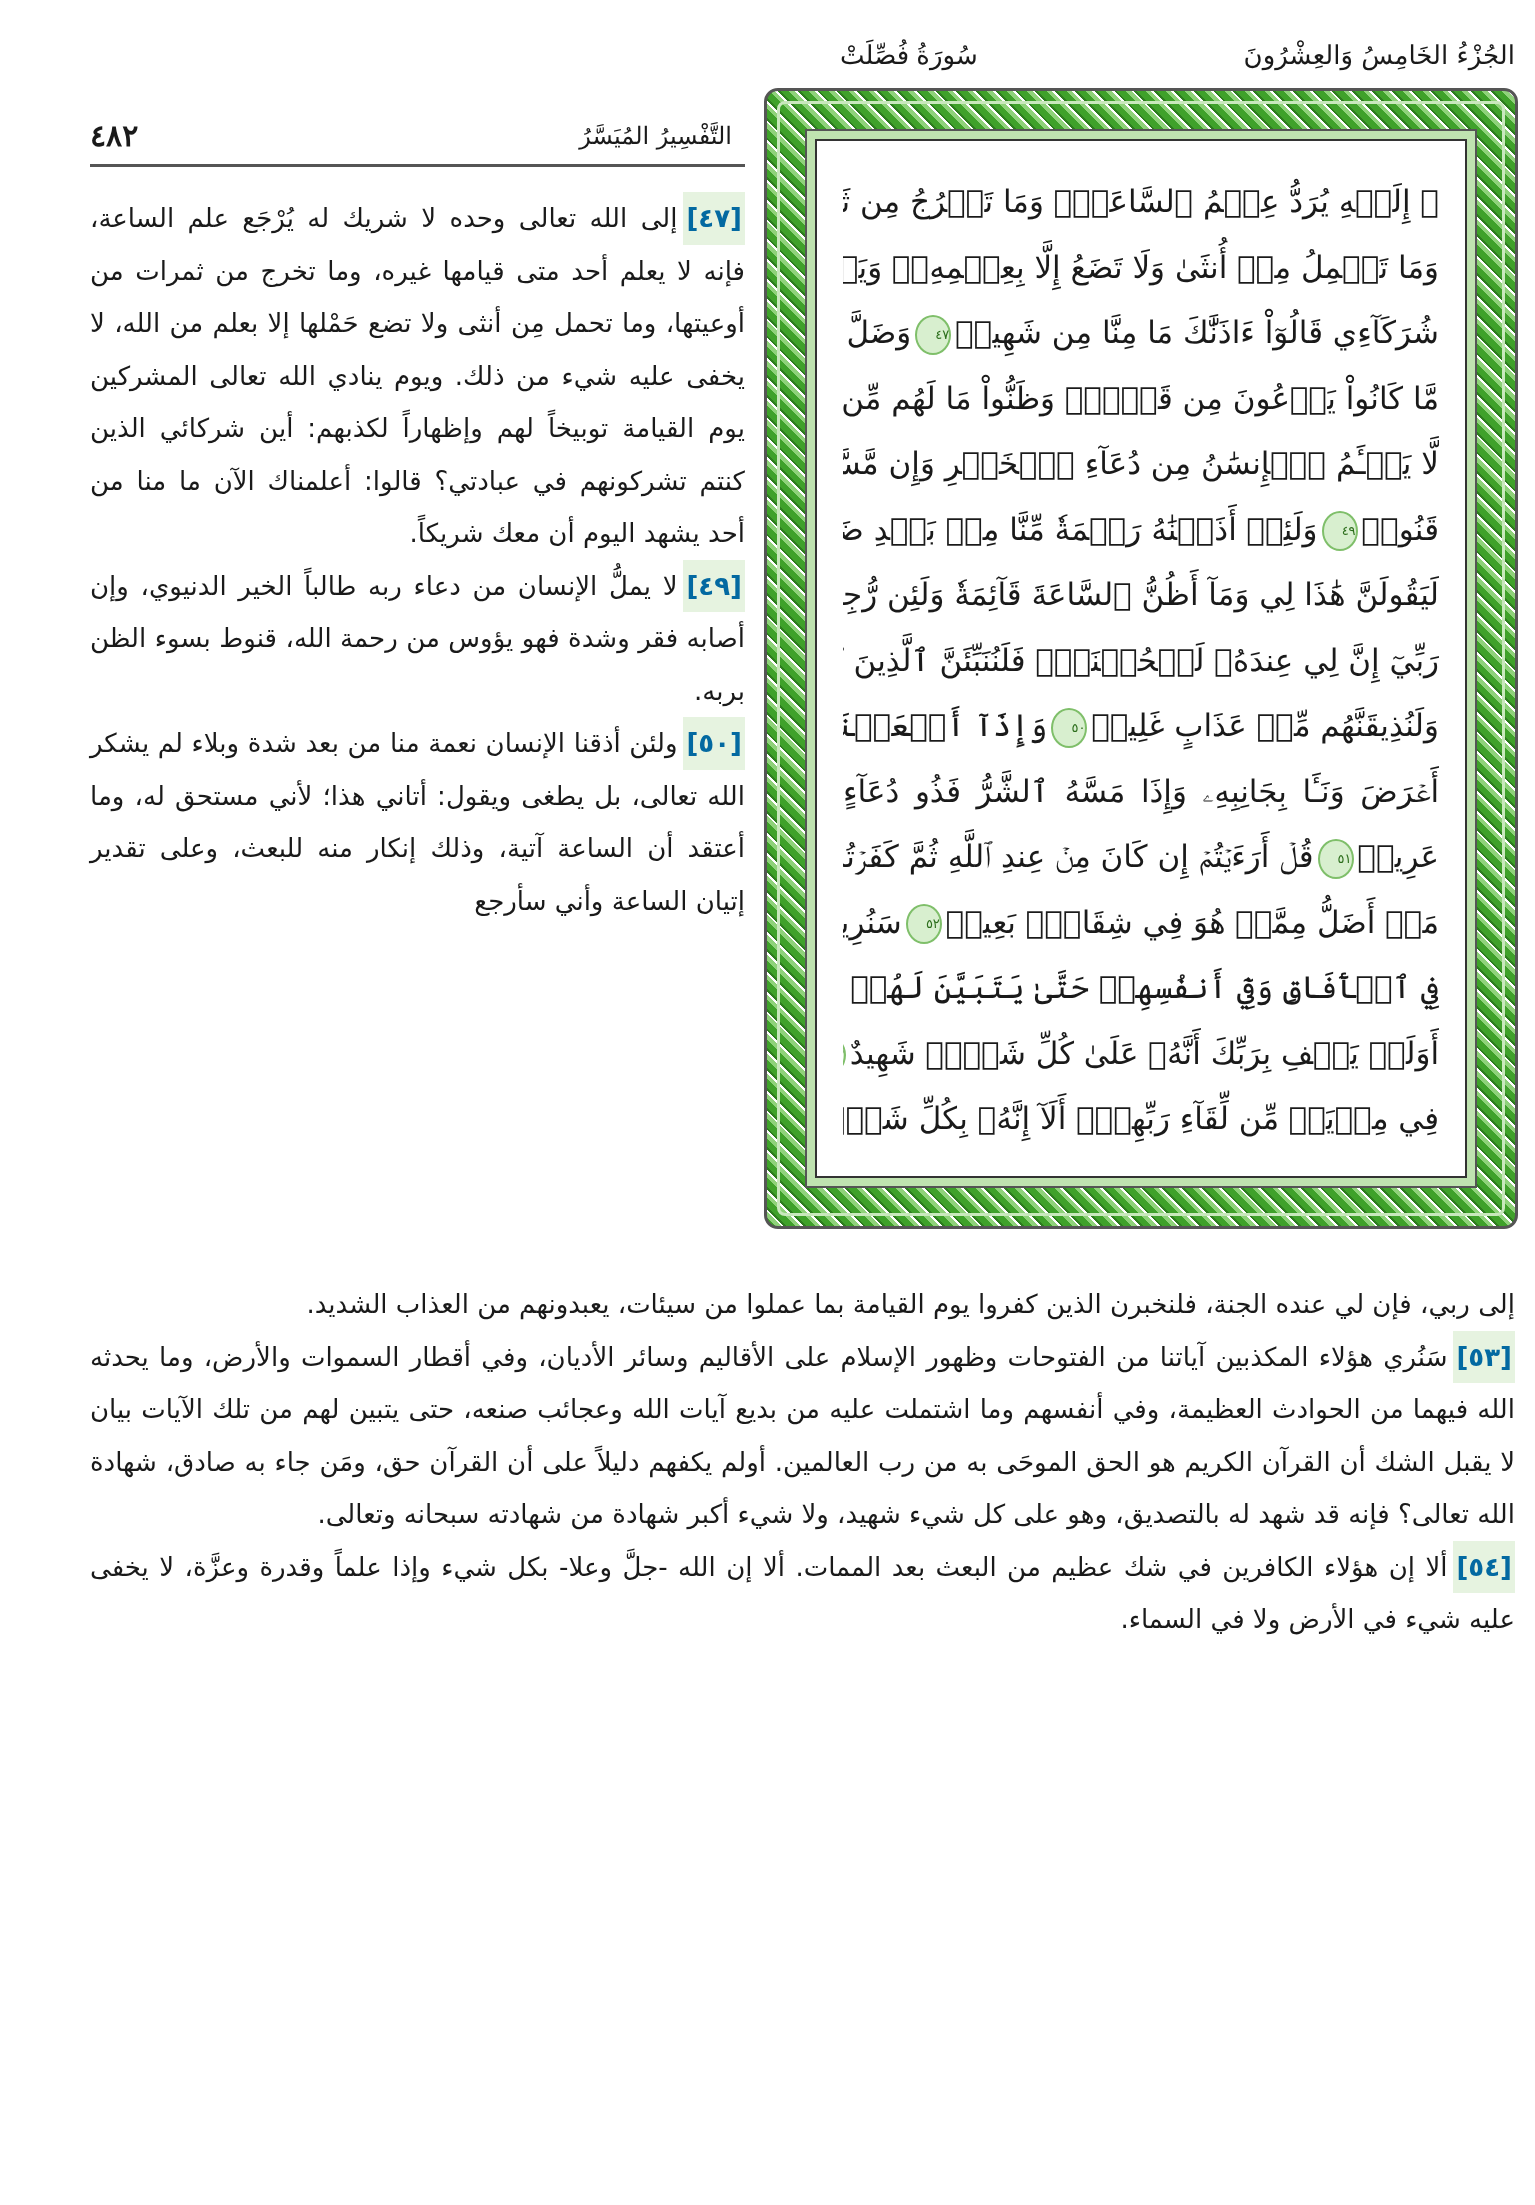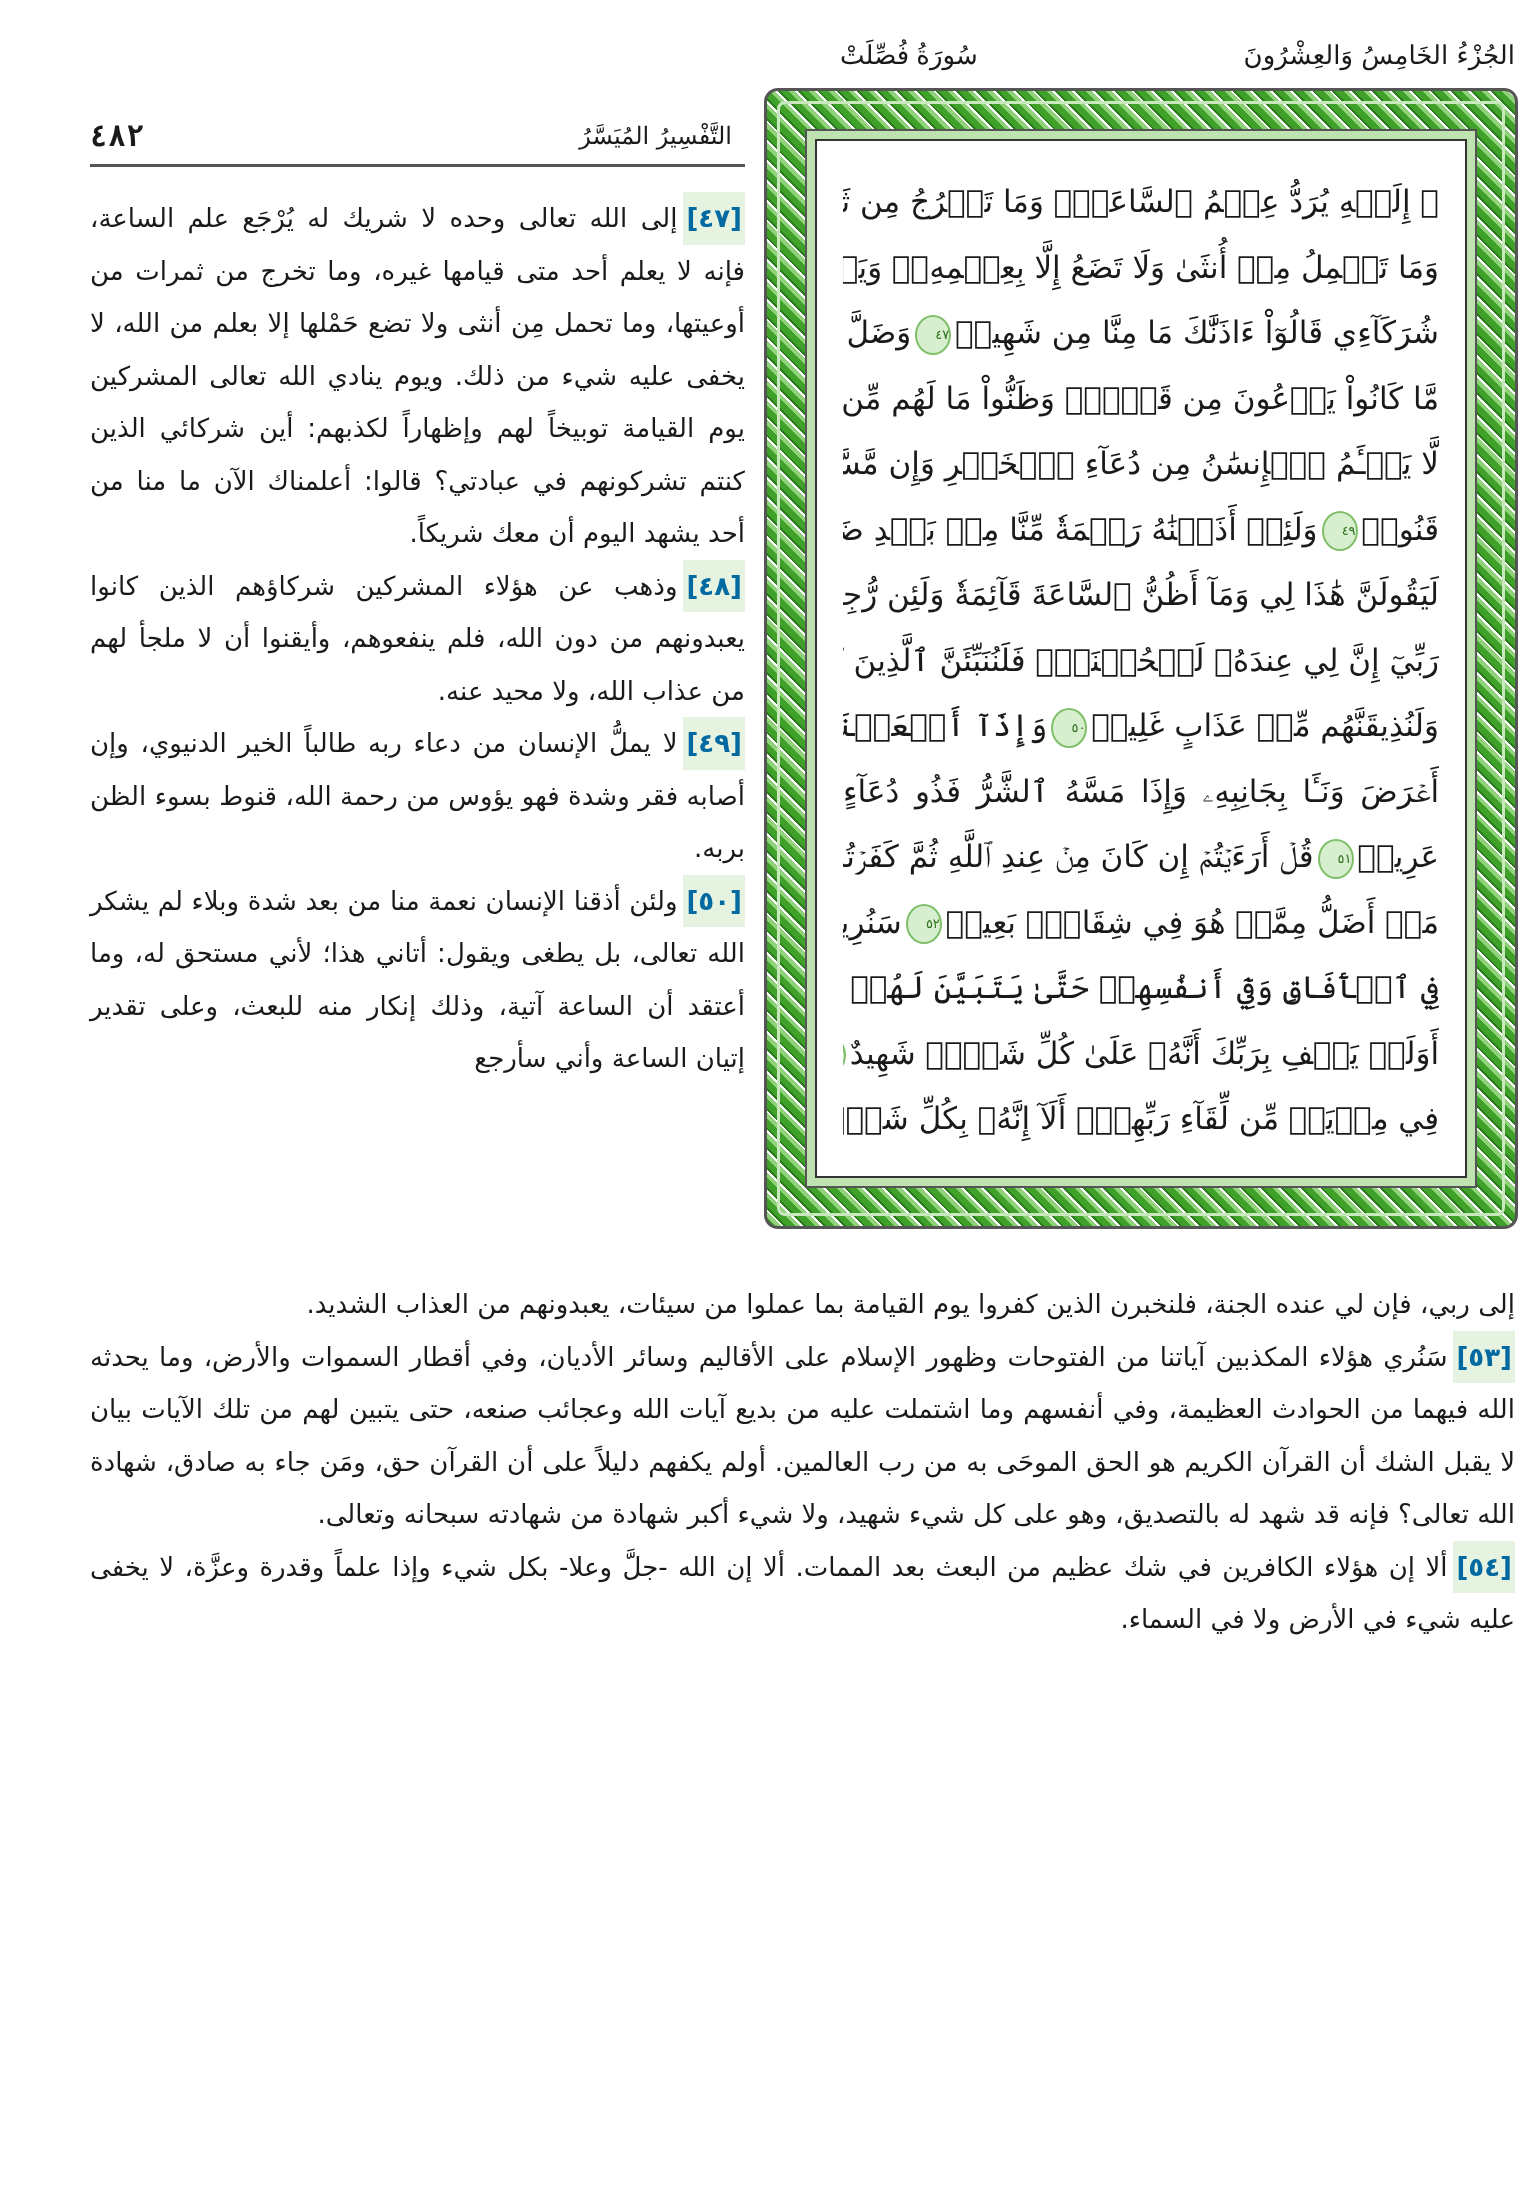--- a/index.html
+++ b/index.html
@@ -9,21 +9,21 @@
 
   
   .top-header { position:absolute; top:40px; left:770px; width:755px; height:40px; }
   .juz { position:absolute; right:10px; top:0; font-family:"DejaVu Serif", serif; font-size:26px; }
   .surah { position:absolute; left:70px; top:0; font-family:Liberation Sans, sans-serif; font-size:26px; }
 
   
   .tafsir-header { position:absolute; top:118px; left:90px; width:655px; height:46px;
                    border-bottom:3px solid #555; }
   .tafsir-title { position:absolute; right:13px; top:4px; font-family:"DejaVu Serif", serif; font-size:24px; }
-  .page-number { position:absolute; left:0; top:0; font-family:Liberation Mono, monospace;
+  .page-number { position:absolute; left:0; top:0; font-family:Liberation Serif, serif;
                  font-size:30px; font-weight:bold; }
 
   
   .quran-frame { position:absolute; top:88px; left:764px; width:754px; height:1141px;
                  background:
                    repeating-linear-gradient(45deg, #3fa12a 0 6px, #8fd27a 6px 10px, #ffffff 10px 12px, #2e7d1f 12px 14px);
                  border:3px solid #555; border-radius:14px; box-sizing:border-box; }
   .quran-frame::before { content:""; position:absolute; inset:10px;
                  border:3px solid #c9e8bd; border-radius:8px; }
   .frame-inner-band { position:absolute; top:38px; left:38px; right:38px; bottom:38px;
@@ -76,21 +76,20 @@
       <div class="quran-line"><span>مَنۡ أَضَلُّ مِمَّنۡ هُوَ فِي شِقَاقِۢ بَعِيدٖ</span><span class="ayah-marker">٥٢</span><span>سَنُرِيهِمۡ ءَايَٰتِنَا</span></div>
       <div class="quran-line"><span>فِي ٱلۡأٓفَاقِ وَفِيٓ أَنفُسِهِمۡ حَتَّىٰ يَتَبَيَّنَ لَهُمۡ أَنَّهُ ٱلۡحَقُّۗ</span></div>
       <div class="quran-line"><span>أَوَلَمۡ يَكۡفِ بِرَبِّكَ أَنَّهُۥ عَلَىٰ كُلِّ شَيۡءٖ شَهِيدٌ</span><span class="ayah-marker">٥٣</span></div>
       <div class="quran-line"><span>فِي مِرۡيَةٖ مِّن لِّقَآءِ رَبِّهِمۡۗ أَلَآ إِنَّهُۥ بِكُلِّ شَيۡءٖ مُّحِيطُۢ</span></div>
     </div>
   </div>
 </div>
 
 <div class="tafsir-narrow rtl">
   <p class="para"><span class="verse-ref">[<span>٤٧</span>]</span><span>إلى الله تعالى وحده لا شريك له يُرْجَع علم الساعة، فإنه لا يعلم أحد متى قيامها غيره، وما تخرج من ثمرات من أوعيتها، وما تحمل مِن أنثى ولا تضع حَمْلها إلا بعلم من الله، لا يخفى عليه شيء من ذلك. ويوم ينادي الله تعالى المشركين يوم القيامة توبيخاً لهم وإظهاراً لكذبهم: أين شركائي الذين كنتم تشركونهم في عبادتي؟ قالوا: أعلمناك الآن ما منا من أحد يشهد اليوم أن معك شريكاً.</span></p>
-  <p class="para"><span class="verse-ref">[<span>٤٨</span>]</span><span>وذهب عن هؤلاء المشركين شركاؤهم الذين كانوا يعبدونهم من دون الله، فلم ينفعوهم، وأيقنوا أن لا ملجأ لهم من عذاب الله، ولا محيد عنه.</span></p>
   <p class="para"><span class="verse-ref">[<span>٤٩</span>]</span><span>لا يملُّ الإنسان من دعاء ربه طالباً الخير الدنيوي، وإن أصابه فقر وشدة فهو يؤوس من رحمة الله، قنوط بسوء الظن بربه.</span></p>
   <p class="para"><span class="verse-ref">[<span>٥٠</span>]</span><span>ولئن أذقنا الإنسان نعمة منا من بعد شدة وبلاء لم يشكر الله تعالى، بل يطغى ويقول: أتاني هذا؛ لأني مستحق له، وما أعتقد أن الساعة آتية، وذلك إنكار منه للبعث، وعلى تقدير إتيان الساعة وأني سأرجع</span></p>
 </div>
 
 <div class="tafsir-wide rtl">
   <p class="para"><span>إلى ربي، فإن لي عنده الجنة، فلنخبرن الذين كفروا يوم القيامة بما عملوا من سيئات، يعبدونهم من العذاب الشديد.</span></p>
   <p class="para"><span class="verse-ref">[<span>٥٣</span>]</span><span>سَنُري هؤلاء المكذبين آياتنا من الفتوحات وظهور الإسلام على الأقاليم وسائر الأديان، وفي أقطار السموات والأرض، وما يحدثه الله فيهما من الحوادث العظيمة، وفي أنفسهم وما اشتملت عليه من بديع آيات الله وعجائب صنعه، حتى يتبين لهم من تلك الآيات بيان لا يقبل الشك أن القرآن الكريم هو الحق الموحَى به من رب العالمين. أولم يكفهم دليلاً على أن القرآن حق، ومَن جاء به صادق، شهادة الله تعالى؟ فإنه قد شهد له بالتصديق، وهو على كل شيء شهيد، ولا شيء أكبر شهادة من شهادته سبحانه وتعالى.</span></p>
   <p class="para"><span class="verse-ref">[<span>٥٤</span>]</span><span>ألا إن هؤلاء الكافرين في شك عظيم من البعث بعد الممات. ألا إن الله -جلَّ وعلا- بكل شيء وإذا علماً وقدرة وعزَّة، لا يخفى عليه شيء في الأرض ولا في السماء.</span></p>
 </div>
 

